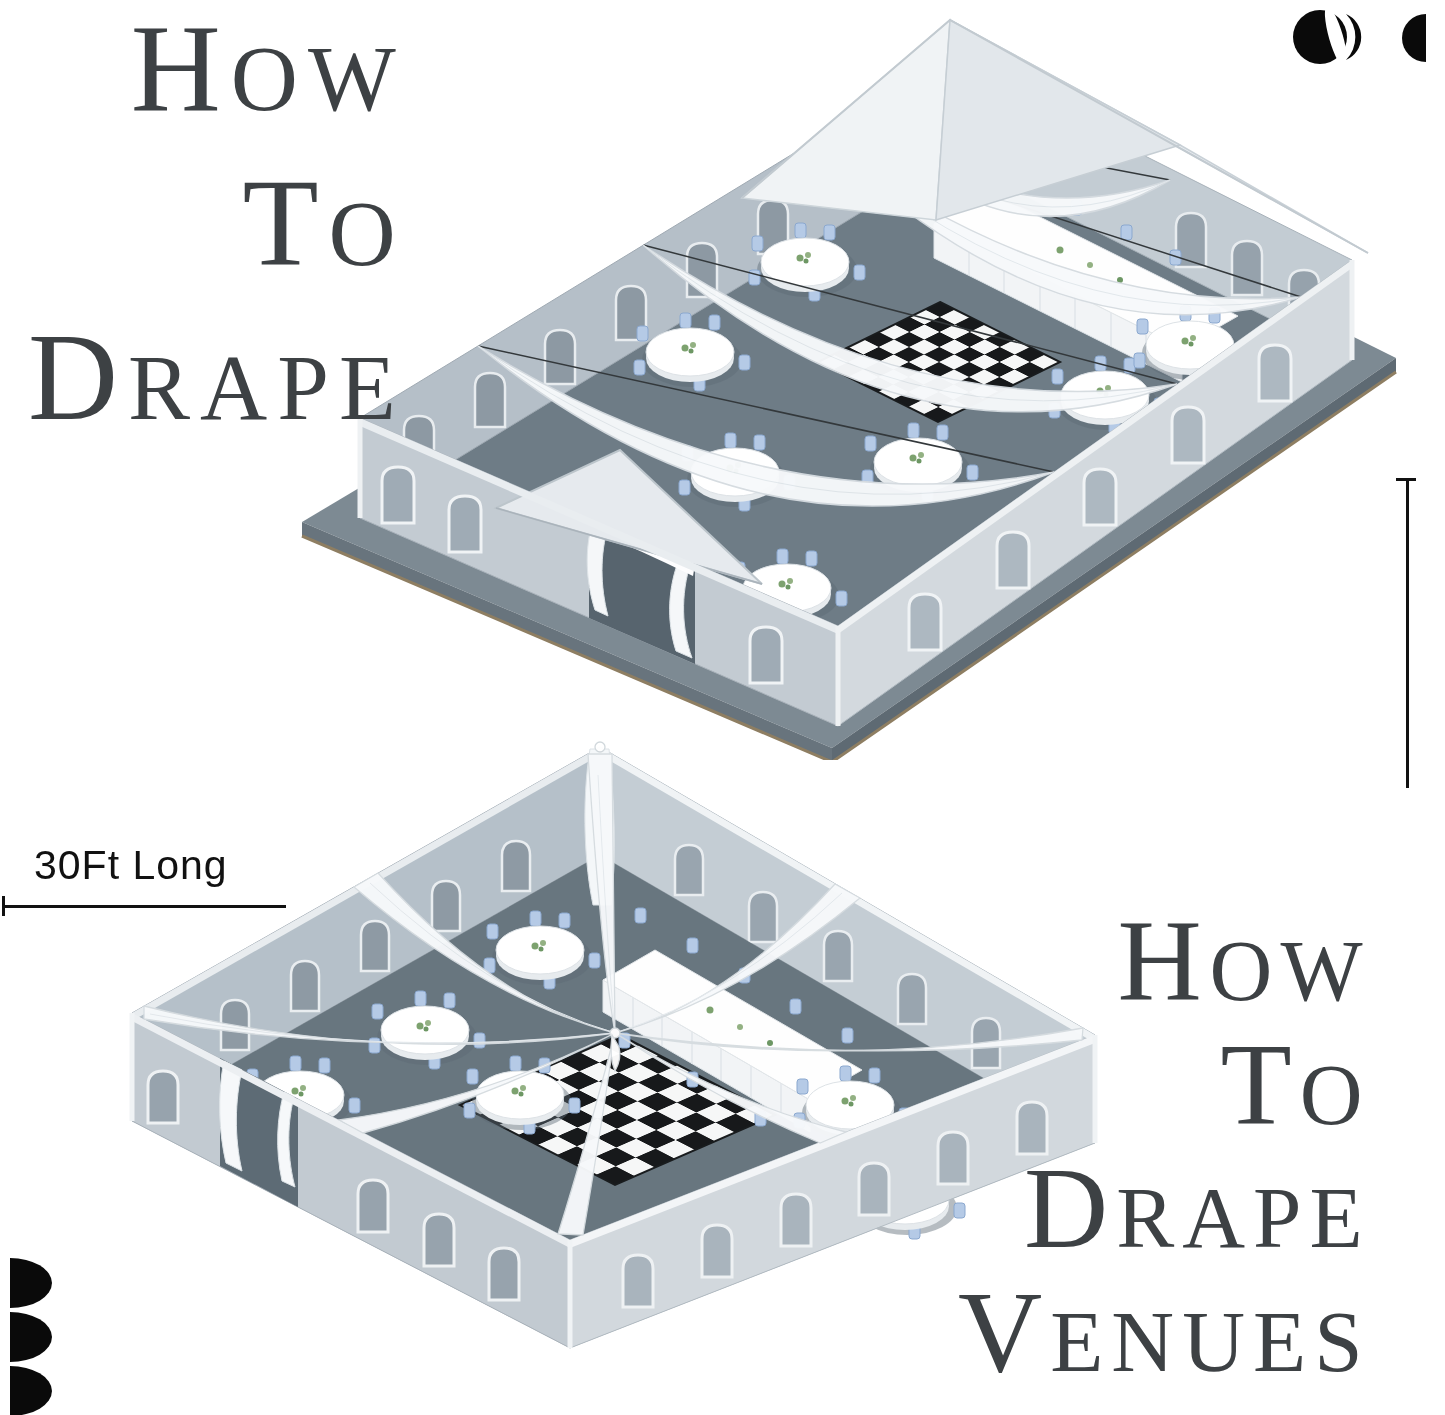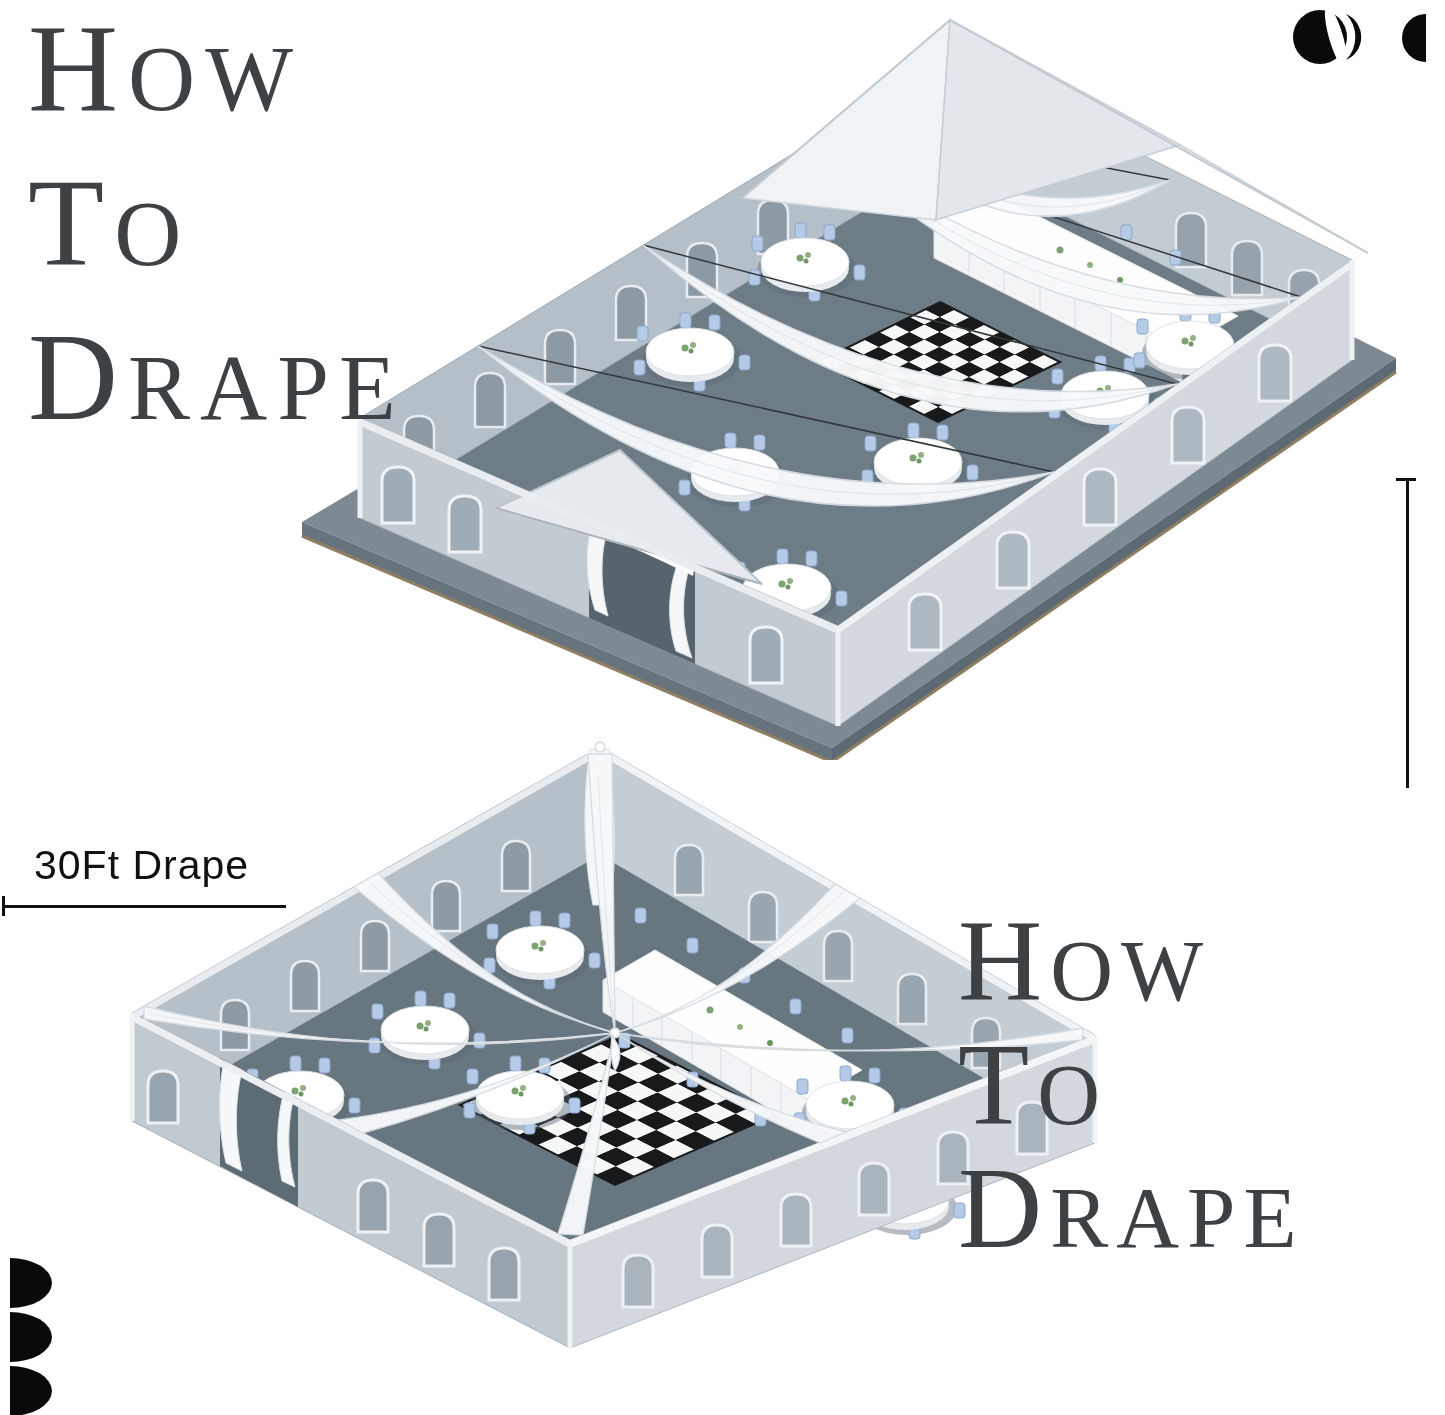--- a/index.html
+++ b/index.html
@@ -1,20 +1,20 @@
 <!DOCTYPE html>
 <html><head>
 <meta charset="utf-8">
 <style>
   html,body { margin:0; padding:0; background:#fff; }
   .page { position:relative; width:1445px; height:1415px; background:#ffffff; overflow:hidden;
           font-family:"Liberation Sans", sans-serif; }
   svg { position:absolute; display:block; }
 
-  .title { position:absolute; color:#3d4144; font-family:"Liberation Serif", serif; }
+  .title { position:absolute; color:#3d4144; font-family:"Liberation Serif", serif;text-align:right; }
   .title .line { text-transform:uppercase; line-height:1; white-space:nowrap; }
   .title .line::first-letter { font-size:1.34em; }
   .title-tents  { left:28px;  top:6px;   font-size:93px; letter-spacing:10px; }
   .title-tents .line { margin-bottom:30px; }
   .title-venues { left:958px; top:903px; font-size:87px; letter-spacing:8px; }
   .title-venues .line { margin-bottom:7px; }
 
   .dim-label { position:absolute; left:34px; top:842px; font-size:41px; color:#111;
                letter-spacing:1px; white-space:nowrap; }
   .dim-line-h { position:absolute; left:2px;  top:905px; width:284px; height:3px; background:#111; }
@@ -339,23 +339,24 @@
   <div class="title title-tents">
     <div class="line">How</div>
     <div class="line">to</div>
     <div class="line">Drape</div>
   </div>
 
   <div class="title title-venues">
     <div class="line">How</div>
     <div class="line">to</div>
     <div class="line">Drape</div>
+    <div class="line">Venues</div>
   </div>
 
-  <div class="dim-label">30Ft Drape</div>
+  <div class="dim-label">30Ft Long</div>
   <div class="dim-line-h"></div>
   <div class="dim-tick-l"></div>
   <div class="dim-line-v"></div>
   <div class="dim-tick-t"></div>
 
   <svg style="left:1292px; top:6px;" width="140" height="62" viewBox="0 0 140 62">
     <circle cx="28" cy="31" r="27" fill="#0a0a0a"></circle>
     <ellipse cx="44" cy="31" rx="7" ry="32" fill="#ffffff" transform="rotate(-16 44 31)"></ellipse>
     <path d="M54,8 A25,25 0 0 1 54,54 A33,33 0 0 0 54,8 Z" fill="#0a0a0a"></path>
     <path d="M134,8 A24,24 0 0 0 134,56 Z" fill="#0a0a0a"></path>

